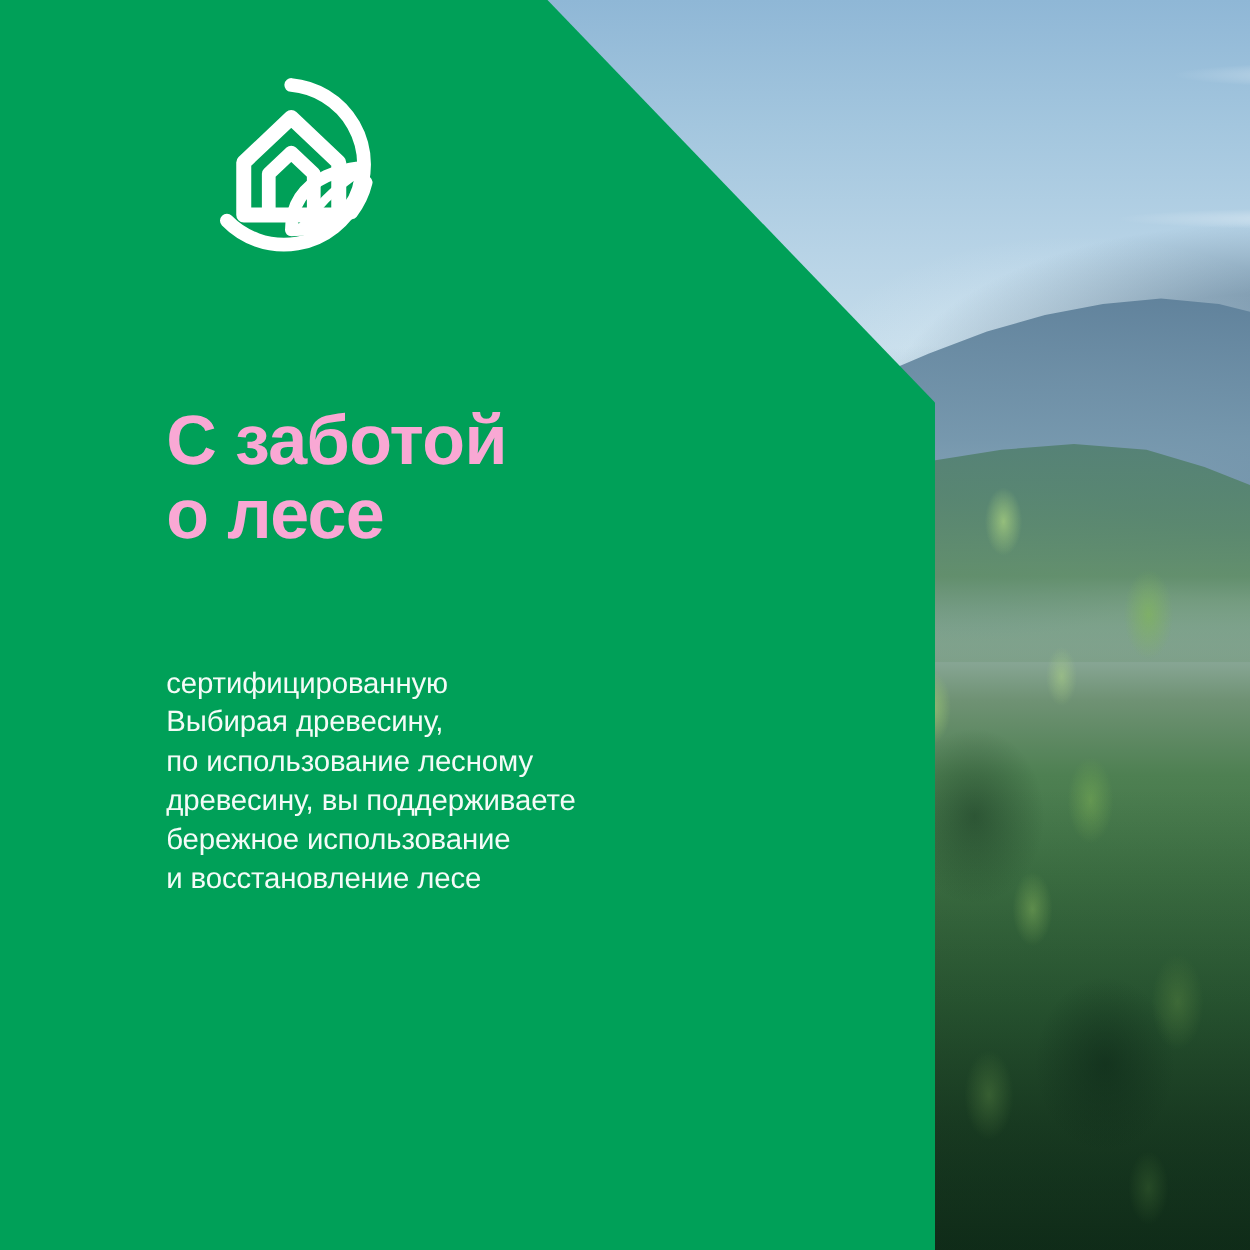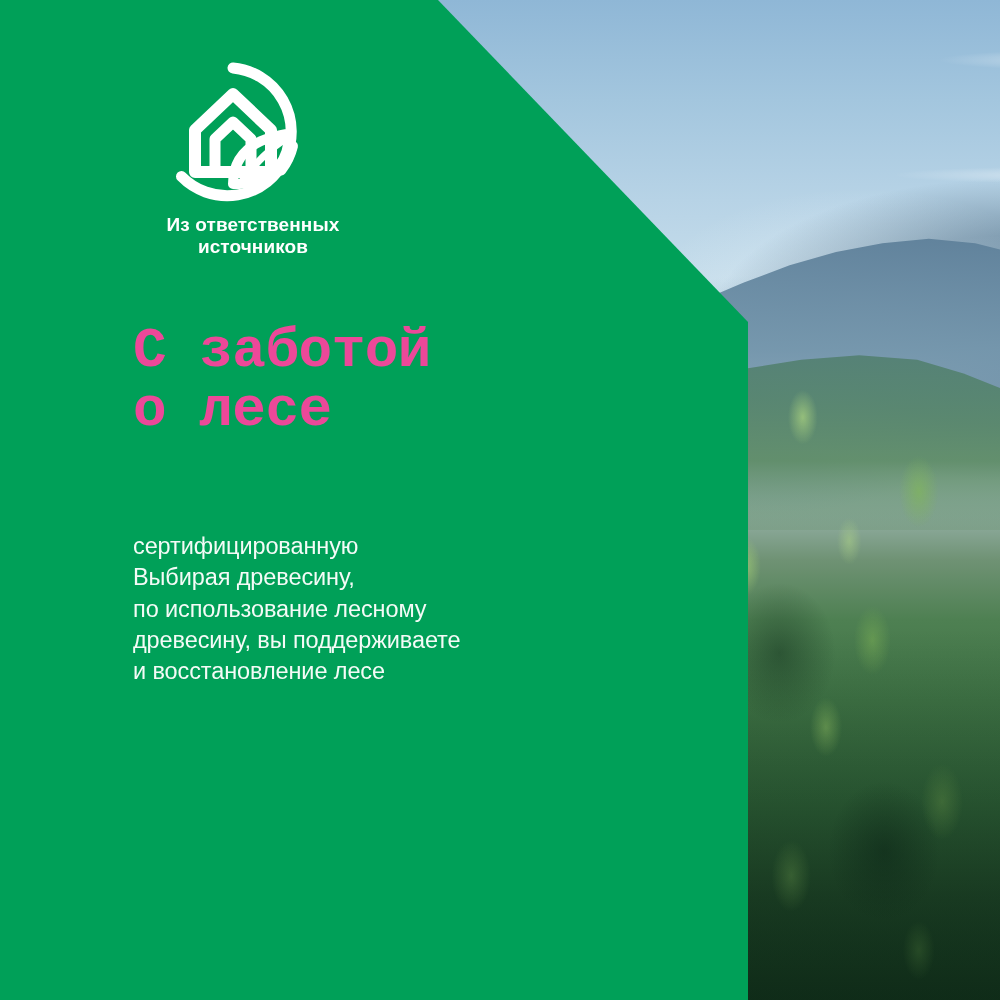--- a/index.html
+++ b/index.html
@@ -146,26 +146,25 @@
     line-height: 1.18;
     letter-spacing: 0.1px;
   }
   .cert-caption span { display: block; }
 
   
   .headline {
     position: absolute;
     left: 133px;
     top: 322px;
-    color: #ec4899;
+    color: #f9a8d4;
     font-size: 56px;
     font-weight: bold;
     line-height: 1.06;
     letter-spacing: -0.5px;
-    font-family: Liberation Mono, monospace;
   }
   .headline span { display: block; }
 
   
   .body-copy {
     position: absolute;
     left: 133px;
     top: 531px;
     color: #f4fbf7;
     font-size: 23.5px;
@@ -230,34 +229,31 @@
         <path d="M72 8 A64 64 0 1 1 20.5 116.5" fill="none" stroke="#ffffff" stroke-width="11" stroke-linecap="round"></path>
         <path d="M131.5 86 A64 64 0 0 1 120 110" fill="none" stroke="#ffffff" stroke-width="11" stroke-linecap="round"></path>
 
         <path d="M72 34 L110 70 L110 112 L34 112 L34 70 Z" fill="none" stroke="#ffffff" stroke-width="12" stroke-linejoin="round"></path>
 
         <path d="M72 62 L90 79 L90 112 L54 112 L54 79 Z" fill="none" stroke="#ffffff" stroke-width="11" stroke-linejoin="round"></path>
 
         <path d="M128 74 C128 74 72 76 72 124 C120 124 128 92 128 74 Z" fill="none" stroke="#ffffff" stroke-width="10" stroke-linejoin="round"></path>
         <path d="M124 79 C105 92 90 108 79 124" fill="none" stroke="#ffffff" stroke-width="7" stroke-linecap="round"></path>
       </svg>
-      <div class="cert-caption">
-        <span>Из ответственных</span>
-        <span>источников</span>
-      </div>
     </div>
 
     <div class="headline">
       <span>С заботой</span>
       <span>о лесе</span>
     </div>
 
     <div class="body-copy">
       <span>сертифицированную</span>
       <span>Выбирая древесину,</span>
       <span>по использование лесному</span>
       <span>древесину, вы поддерживаете</span>
+      <span>бережное использование</span>
       <span>и восстановление лесе</span>
     </div>
 
 
   </div>
 </div>
 
 </body></html>

